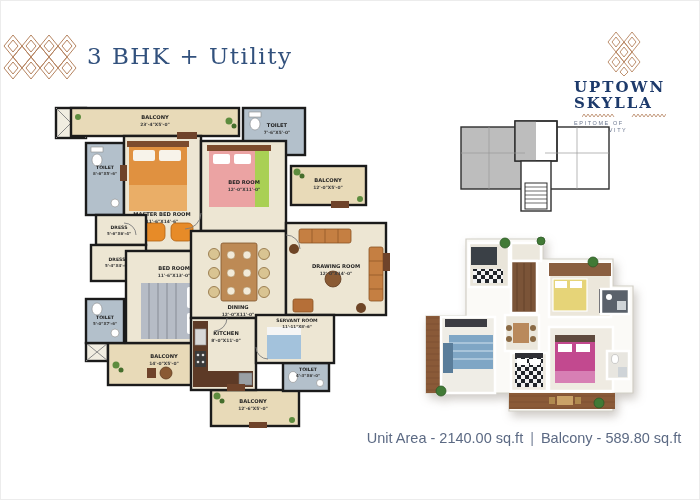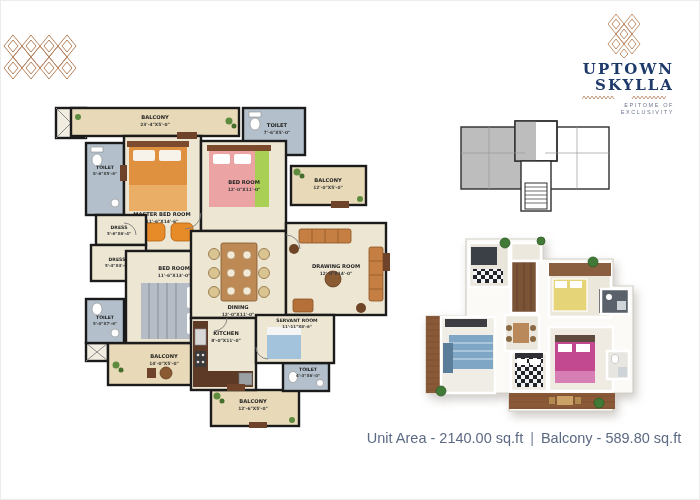--- a/index.html
+++ b/index.html
@@ -9,21 +9,21 @@
     font-family:"Liberation Sans",sans-serif;
   }
   
   #brand-pattern{position:absolute;left:2px;top:33px;}
   #page-title{
     position:absolute;left:86px;top:42px;margin:0;
     font-family:"DejaVu Serif",serif;font-weight:500;font-size:23px;
     color:#32517d;letter-spacing:1.5px;
   }
   
-  #logo{position:absolute;left:573px;top:12px;width:100px;text-align:right;}
+  #logo{position:absolute;left:573px;top:30px;width:100px;text-align:left;}
   #logo .lattice{display:block;margin:0 auto 2px auto;}
   #logo .l1,#logo .l2{
     font-family:"DejaVu Serif",serif;font-weight:bold;color:#1d3a6b;
     font-size:15px;letter-spacing:2px;line-height:16px;
   }
   #logo .divider{display:block;margin:2px auto 2px auto;}
   #logo .tagline{
     font-size:5.5px;letter-spacing:1.6px;color:#6b7790;line-height:7px;
   }
   
@@ -70,20 +70,21 @@
           <path d="M46,23 L55,34 L46,45 L37,34 Z"></path>
           <path d="M64,23 L73,34 L64,45 L55,34 Z"></path>
         <path d="M10,28 L15,34 L10,40 L5,34 Z"></path>
           <path d="M28,28 L33,34 L28,40 L23,34 Z"></path>
           <path d="M46,28 L51,34 L46,40 L41,34 Z"></path>
           <path d="M64,28 L69,34 L64,40 L59,34 Z"></path>
       </g>
     </g>
   </svg>
 
+  <h1 id="page-title">3 BHK + Utility</h1>
 
   <div id="logo">
     <svg class="lattice" width="34" height="46" viewBox="0 0 34 46">
       <g stroke="#b5835f" stroke-width="0.9" fill="none">
         <path d="M9,1 L17,11 L9,21 L1,11 Z"></path>
           <path d="M25,1 L33,11 L25,21 L17,11 Z"></path>
         <path d="M17,11 L25,21 L17,31 L9,21 Z"></path>
         <path d="M9,21 L17,31 L9,41 L1,31 Z"></path>
           <path d="M25,21 L33,31 L25,41 L17,31 Z"></path>
         <path d="M9,6 L13,11 L9,16 L5,11 Z"></path>

